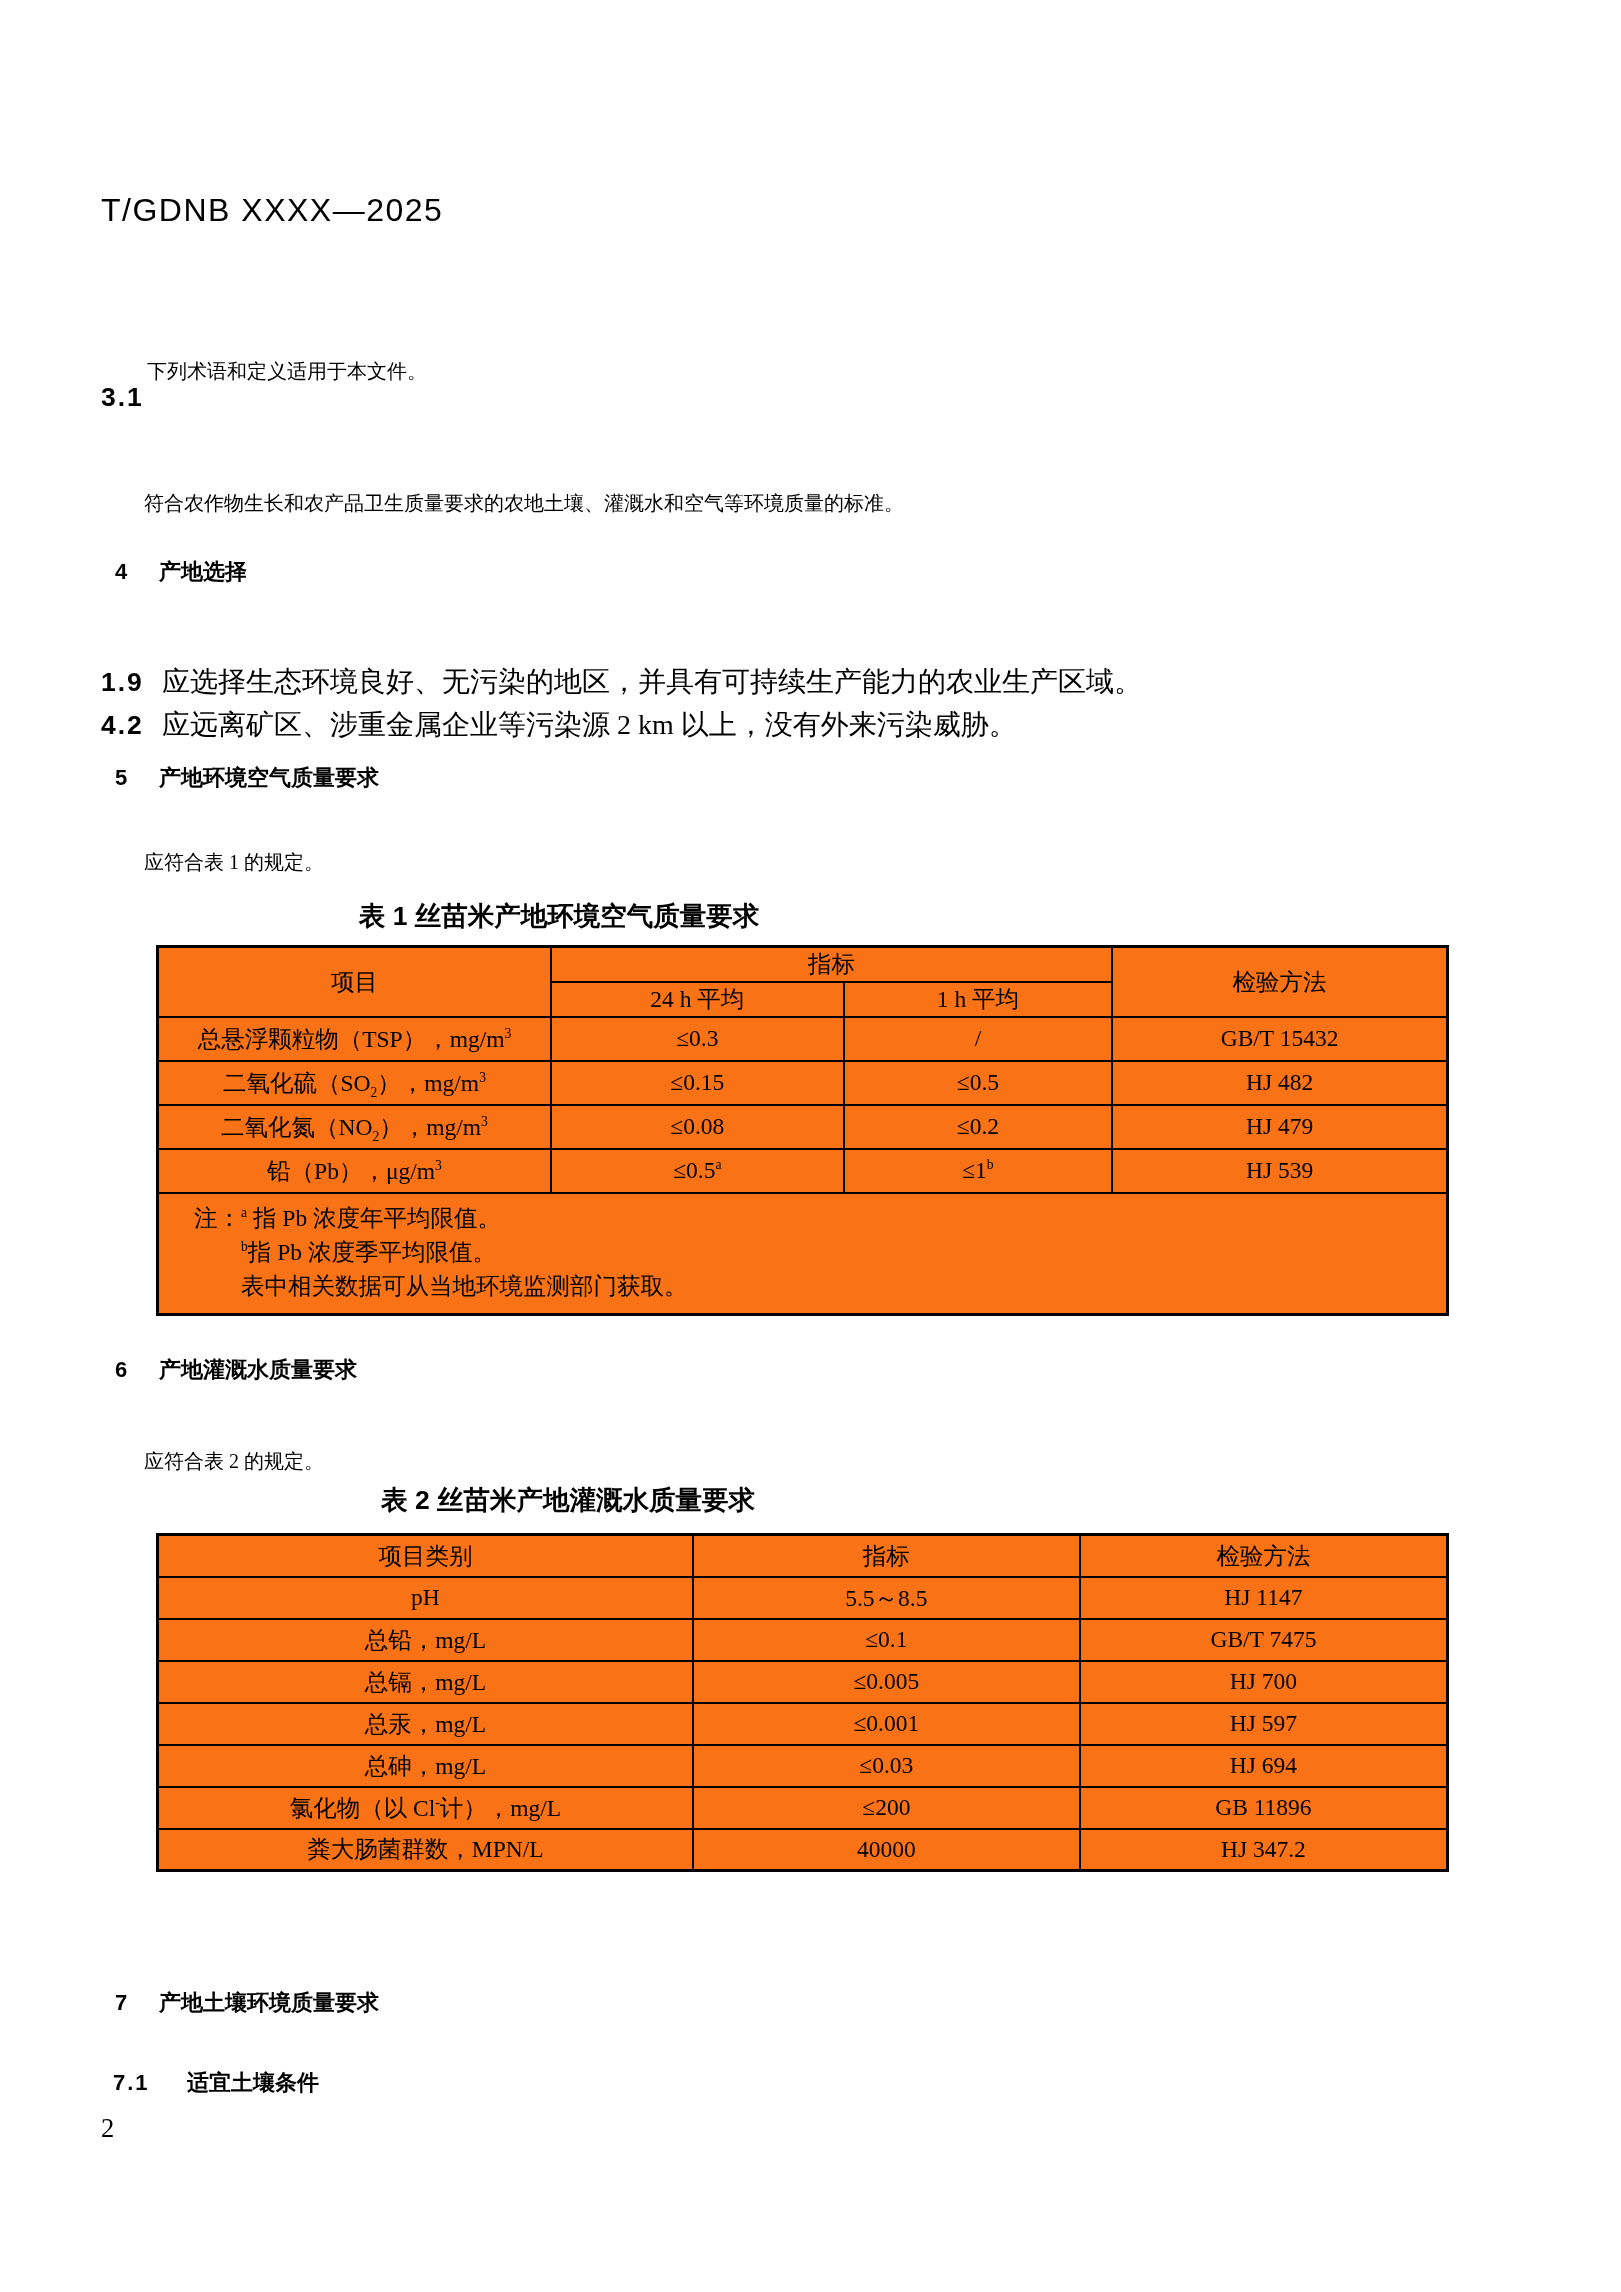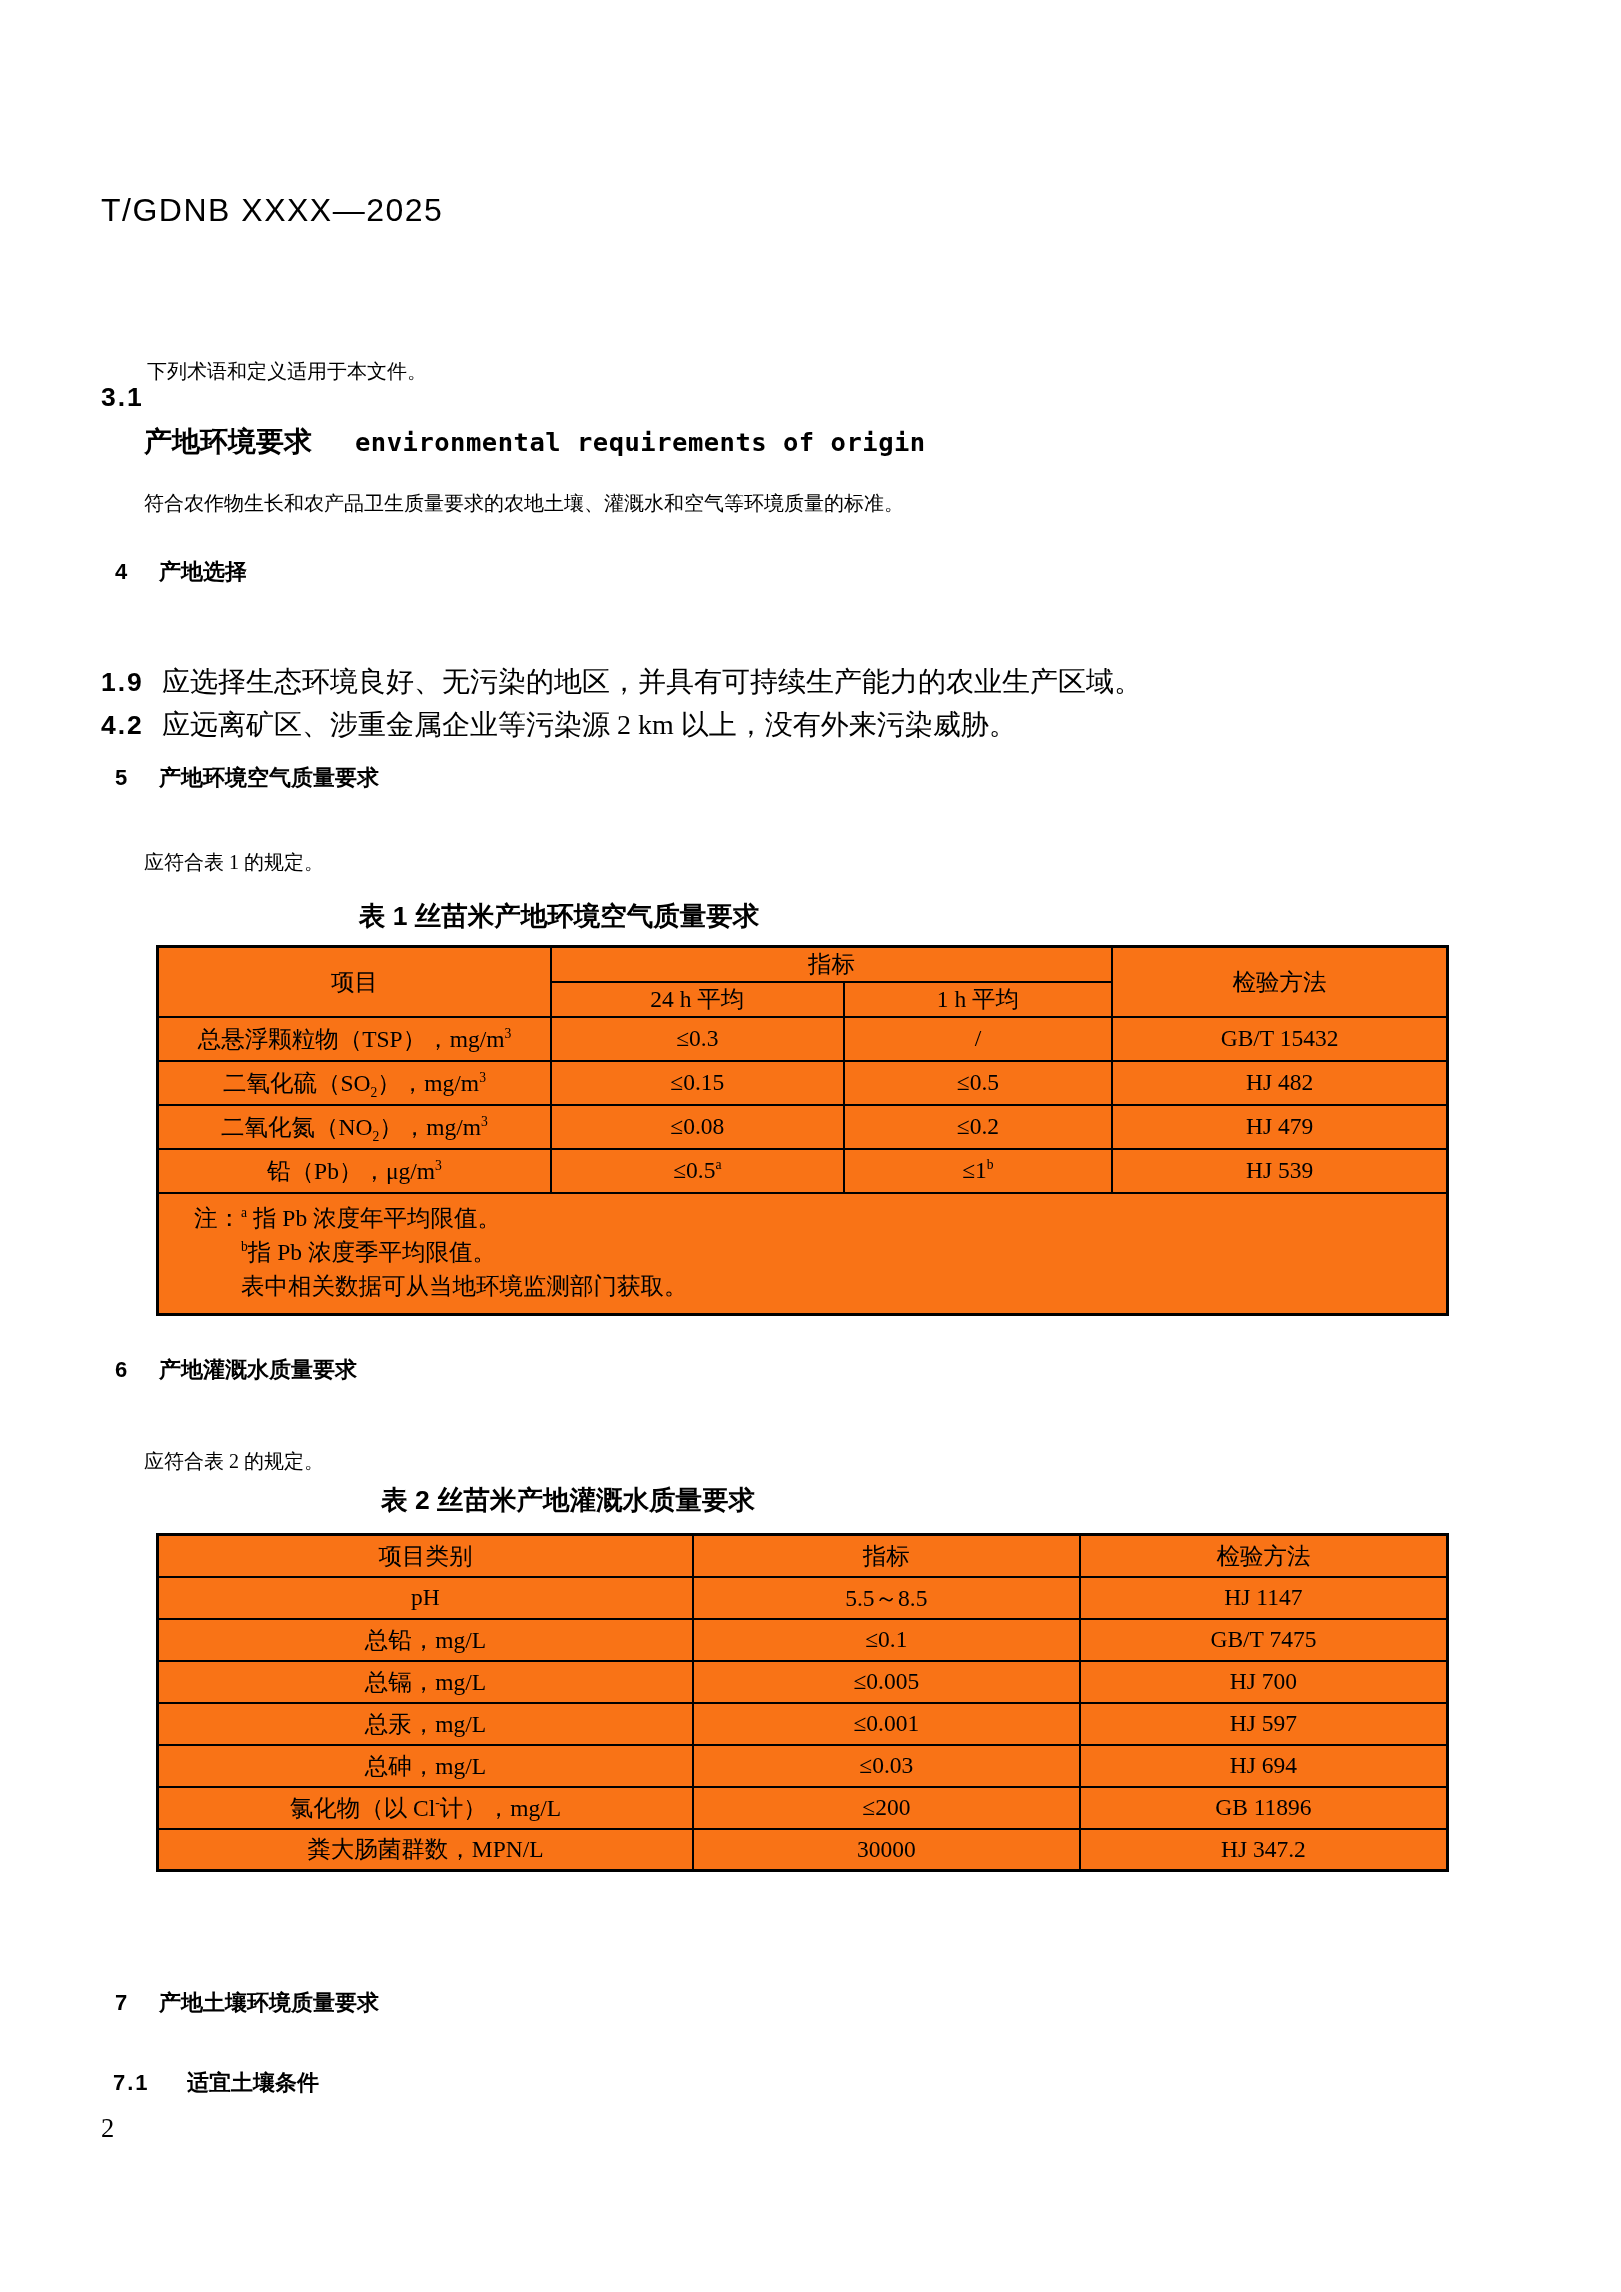--- a/index.html
+++ b/index.html
@@ -67,23 +67,20 @@
 <body>
 
 <div class="page">
 
   <div class="abs docnum">T/GDNB XXXX—2025</div>
 
   <p class="abs body-text intro">下列术语和定义适用于本文件。</p>
 
   <div class="abs clause-num c31">3.1</div>
 
-  <div class="abs term-line">
-    <span class="term-zh">产地环境要求</span><span class="term-en">environmental requirements of origin</span>
-  </div>
 
   <p class="abs body-text definition">符合农作物生长和农产品卫生质量要求的农地土壤、灌溉水和空气等环境质量的标准。</p>
 
   <h2 class="abs heading h4">
     <span class="hnum">4</span><span>产地选择</span>
   </h2>
 
   <p class="abs clause c41">
     <span class="clause-num cnum">1.9</span><span>应选择生态环境良好、无污染的地区，并具有可持续生产能力的农业生产区域。</span>
   </p>
@@ -202,21 +199,21 @@
           <td><span>≤0.03</span></td>
           <td><span>HJ 694</span></td>
         </tr>
         <tr>
           <td><span>氯化物（以 Cl</span><sup>-</sup><span>计），mg/L</span></td>
           <td><span>≤200</span></td>
           <td><span>GB 11896</span></td>
         </tr>
         <tr>
           <td><span>粪大肠菌群数，MPN/L</span></td>
-          <td><span>30000</span></td>
+          <td><span>40000</span></td>
           <td><span>HJ 347.2</span></td>
         </tr>
       </tbody>
   </table>
 
   <h2 class="abs heading h7">
     <span class="hnum">7</span><span>产地土壤环境质量要求</span>
   </h2>
 
   <h3 class="abs heading h71">

